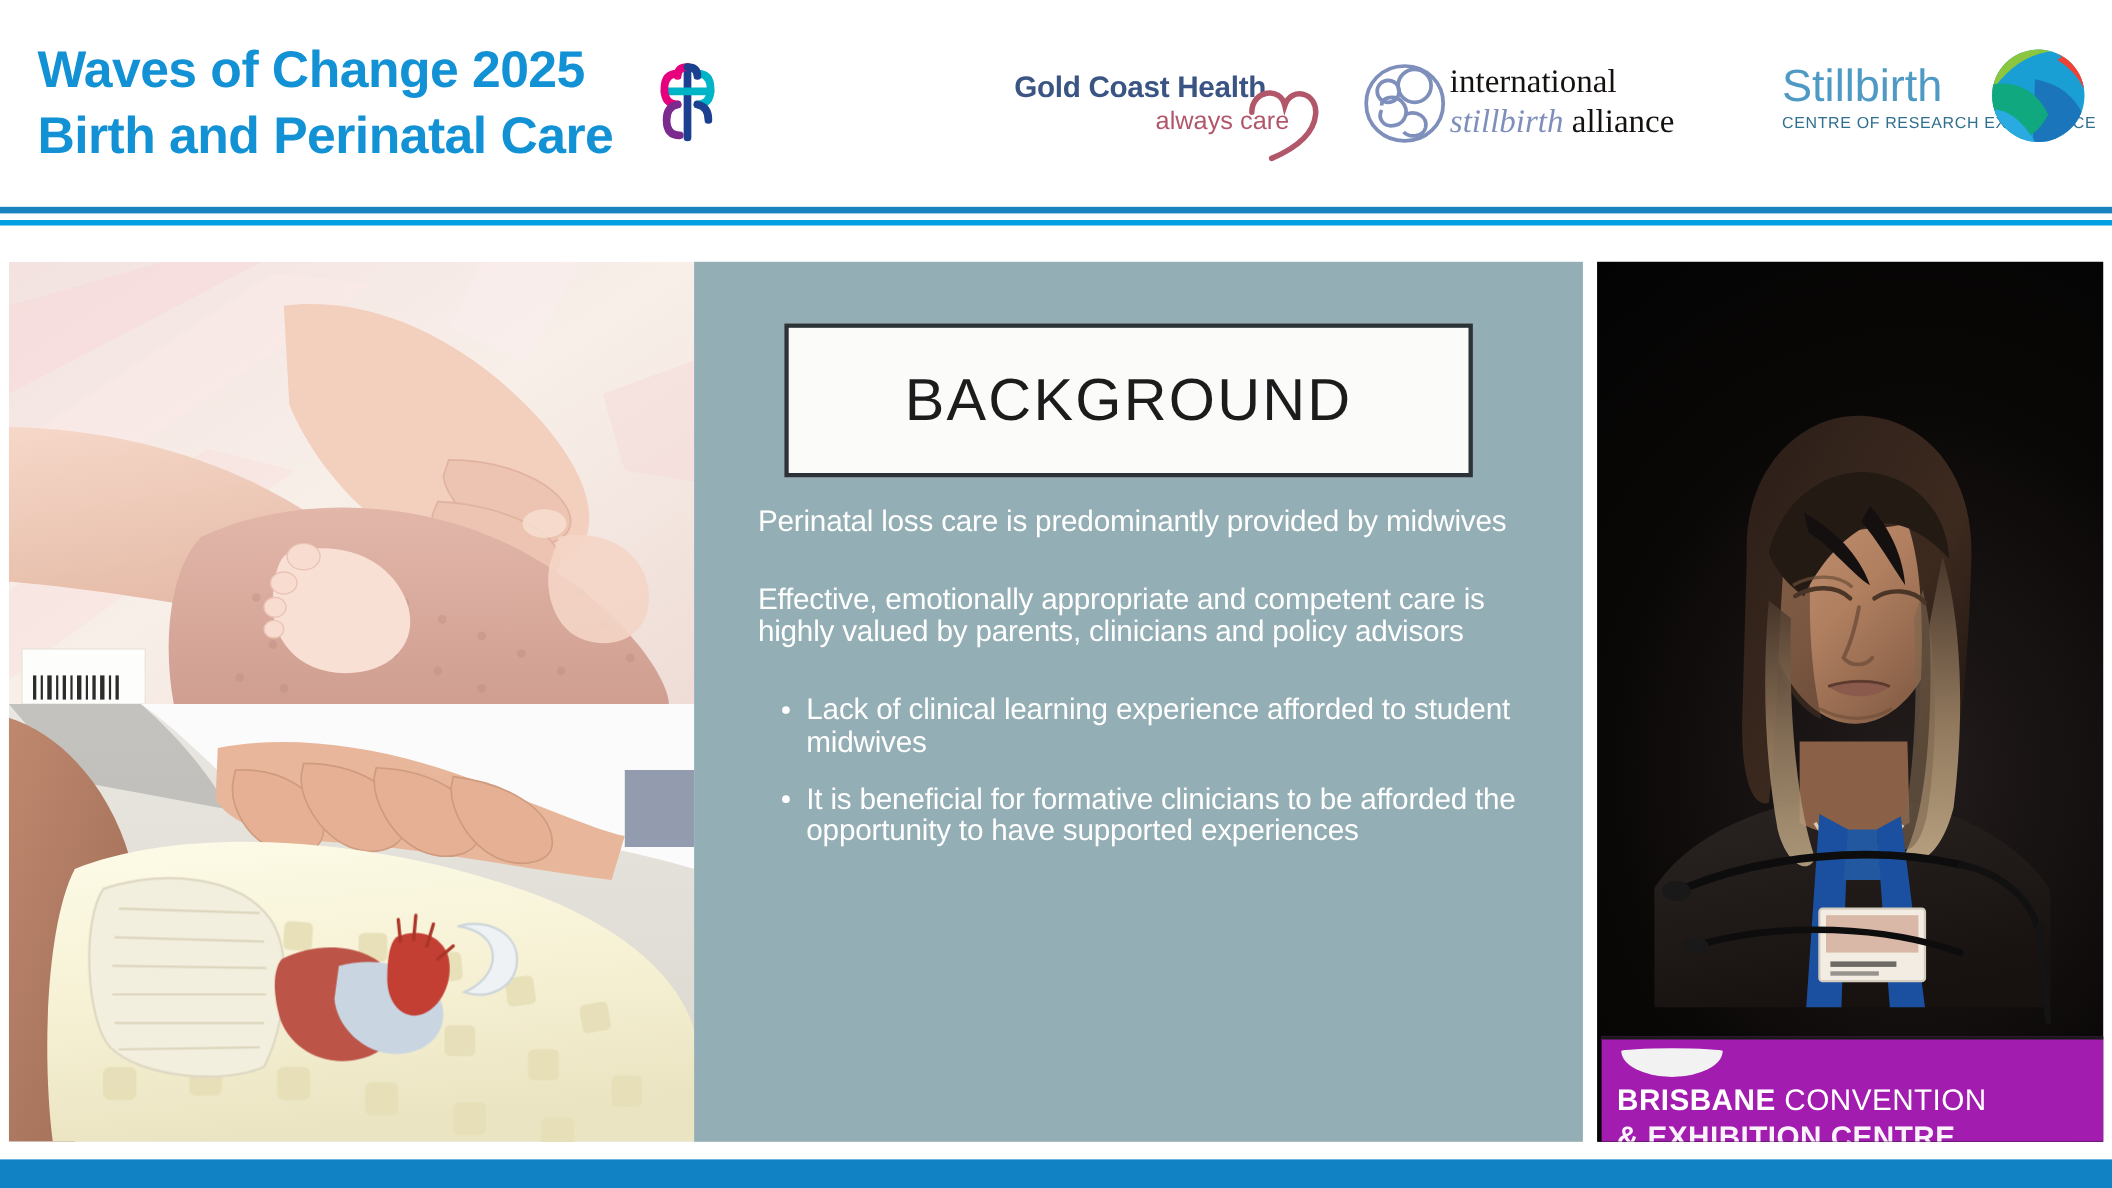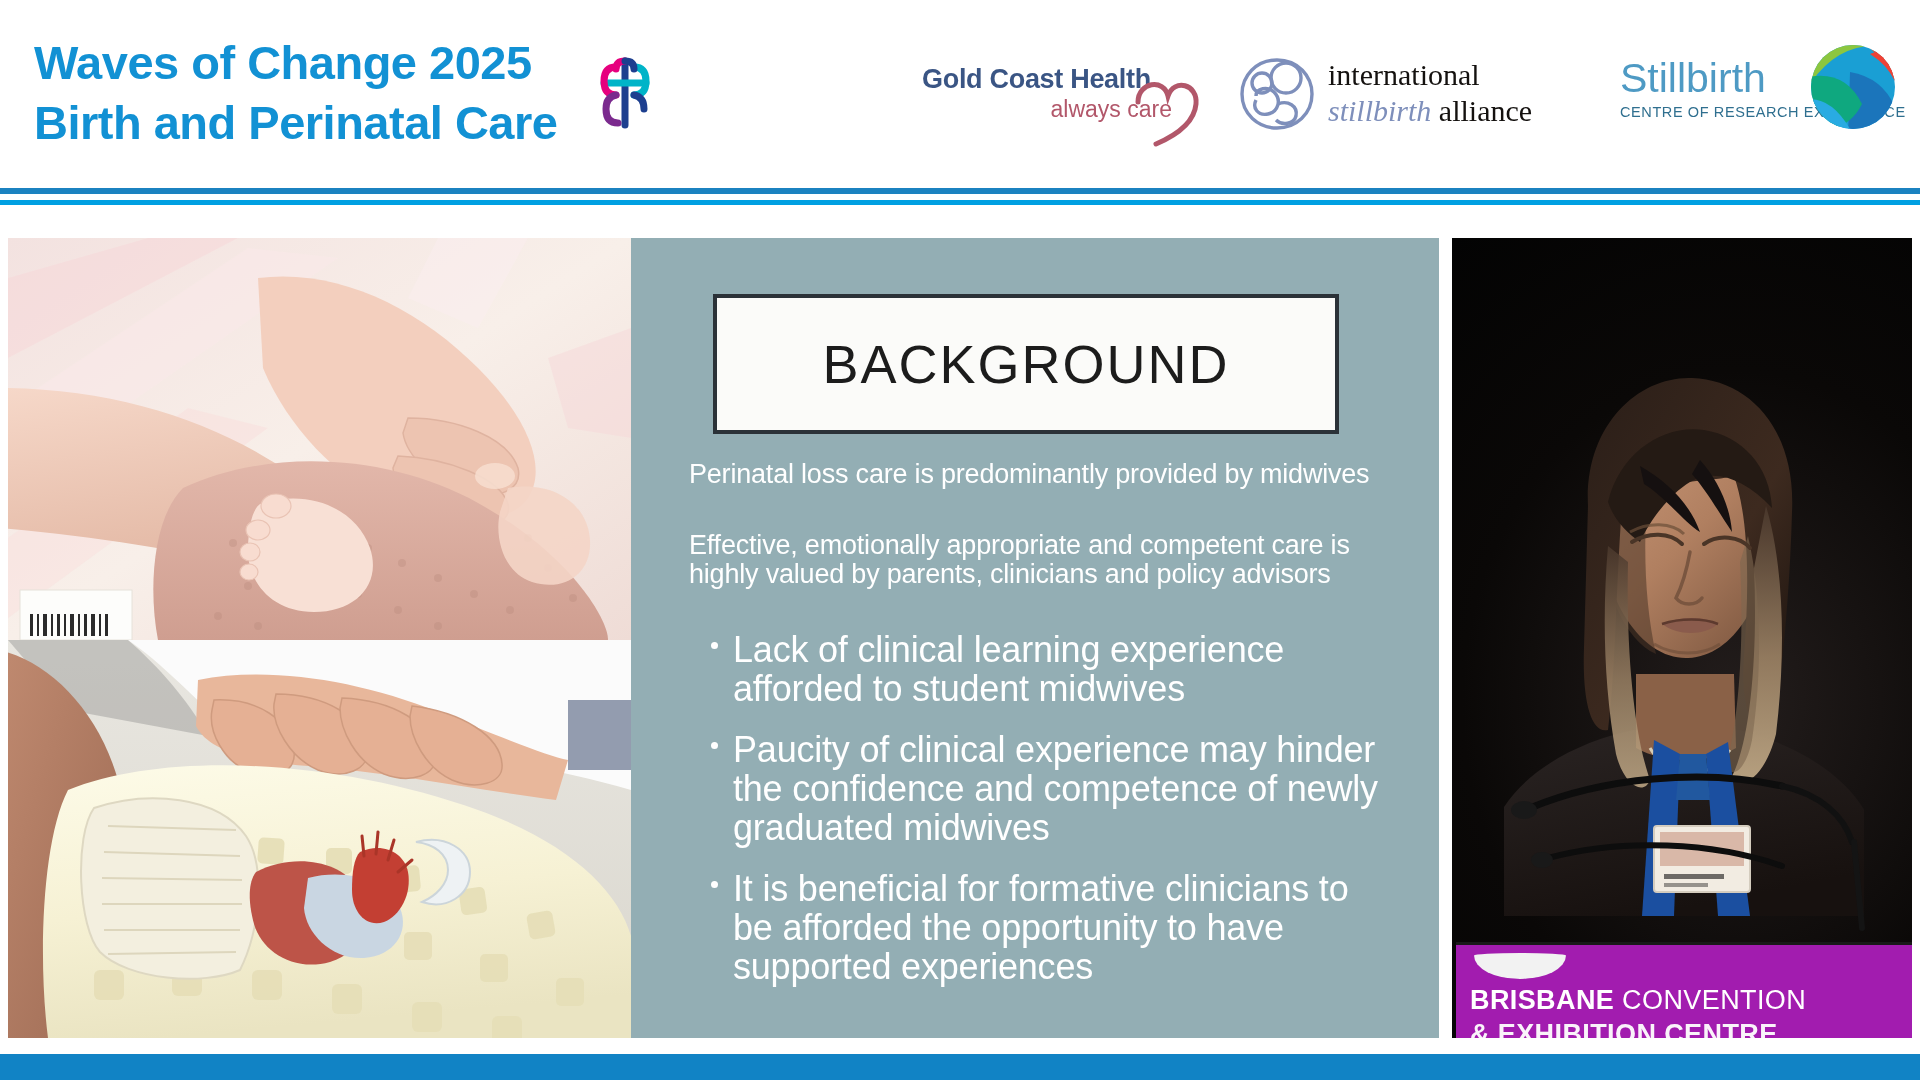--- a/index.html
+++ b/index.html
@@ -48,21 +48,21 @@
   }
   .gch-sub {
     font-size: 23px; color: #b2576a; text-align: right;
     padding-right: 30px; margin-top: 1px;
   }
   .gch-heart { position: absolute; right: 0px; top: 8px; }
 
   
   .logo-isa { display:flex; align-items:center; width: 330px; margin-left: 34px; }
   .isa-mark { width: 82px; height: 78px; flex: none; }
-  .isa-text { margin-left: 10px; font-family: "Liberation Serif", serif; line-height: 1.2; }
+  .isa-text { font-family: "Liberation Serif", serif; line-height: 1.2; }
   .isa-l1 { font-size: 30px; color: #14110f; }
   .isa-l2 { font-size: 30px; color: #14110f; }
   .isa-l2 i { color: #7e8fbb; font-style: italic; }
 
   
   .logo-cre { position: relative; width: 300px; margin-left: 54px; height: 110px; }
   .cre-word { font-size: 41px; color: #4e9ac4; letter-spacing: 0px; font-weight: 400; line-height: 1; padding-top: 20px;}
   .cre-sub { font-size: 14.5px; color: #2f6f8f; letter-spacing: 0.6px; margin-top: 5px; }
   .cre-ball { position: absolute; right: 24px; top: 6px; }
 
@@ -100,21 +100,21 @@
   .body-text {
     position: absolute; left: 58px; top: 222px; width: 700px;
     color: #ffffff;
   }
   .para {
     font-size: 27px; line-height: 1.08; margin-bottom: 42px; letter-spacing: -0.2px;
   }
   .bullets { list-style: none; margin-top: 10px; }
   .bullets li {
     position: relative; padding-left: 44px; margin-bottom: 22px;
-    font-size: 36px; line-height: 1.08; letter-spacing: -0.2px;
+    font-size: 27px; line-height: 1.08; letter-spacing: -0.2px;
   }
   .bullets li .dot {
     position: absolute; left: 22px; top: 11px;
     width: 7px; height: 7px; background: #ffffff; border-radius: 50%;
   }
 
   
   .video {
     position: absolute; left: 1452px; top: 238px;
     width: 460px; height: 800px;
@@ -422,24 +422,20 @@
       <p class="para">Perinatal loss care is predominantly provided by midwives</p>
       <p class="para">Effective, emotionally appropriate and competent care is highly valued by parents, clinicians and policy advisors</p>
 
       <ul class="bullets">
         <li>
           <span class="dot"></span>
           <span>Lack of clinical learning experience afforded to student midwives</span>
         </li>
         <li>
           <span class="dot"></span>
-          <span>Paucity of clinical experience may hinder the confidence and competence of newly graduated midwives</span>
-        </li>
-        <li>
-          <span class="dot"></span>
           <span>It is beneficial for formative clinicians to be afforded the opportunity to have supported experiences</span>
         </li>
       </ul>
     </div>
   </div>
 
   <div class="video">
     <div class="vstage"></div>
 
     <svg class="person" viewBox="0 0 360 560">

